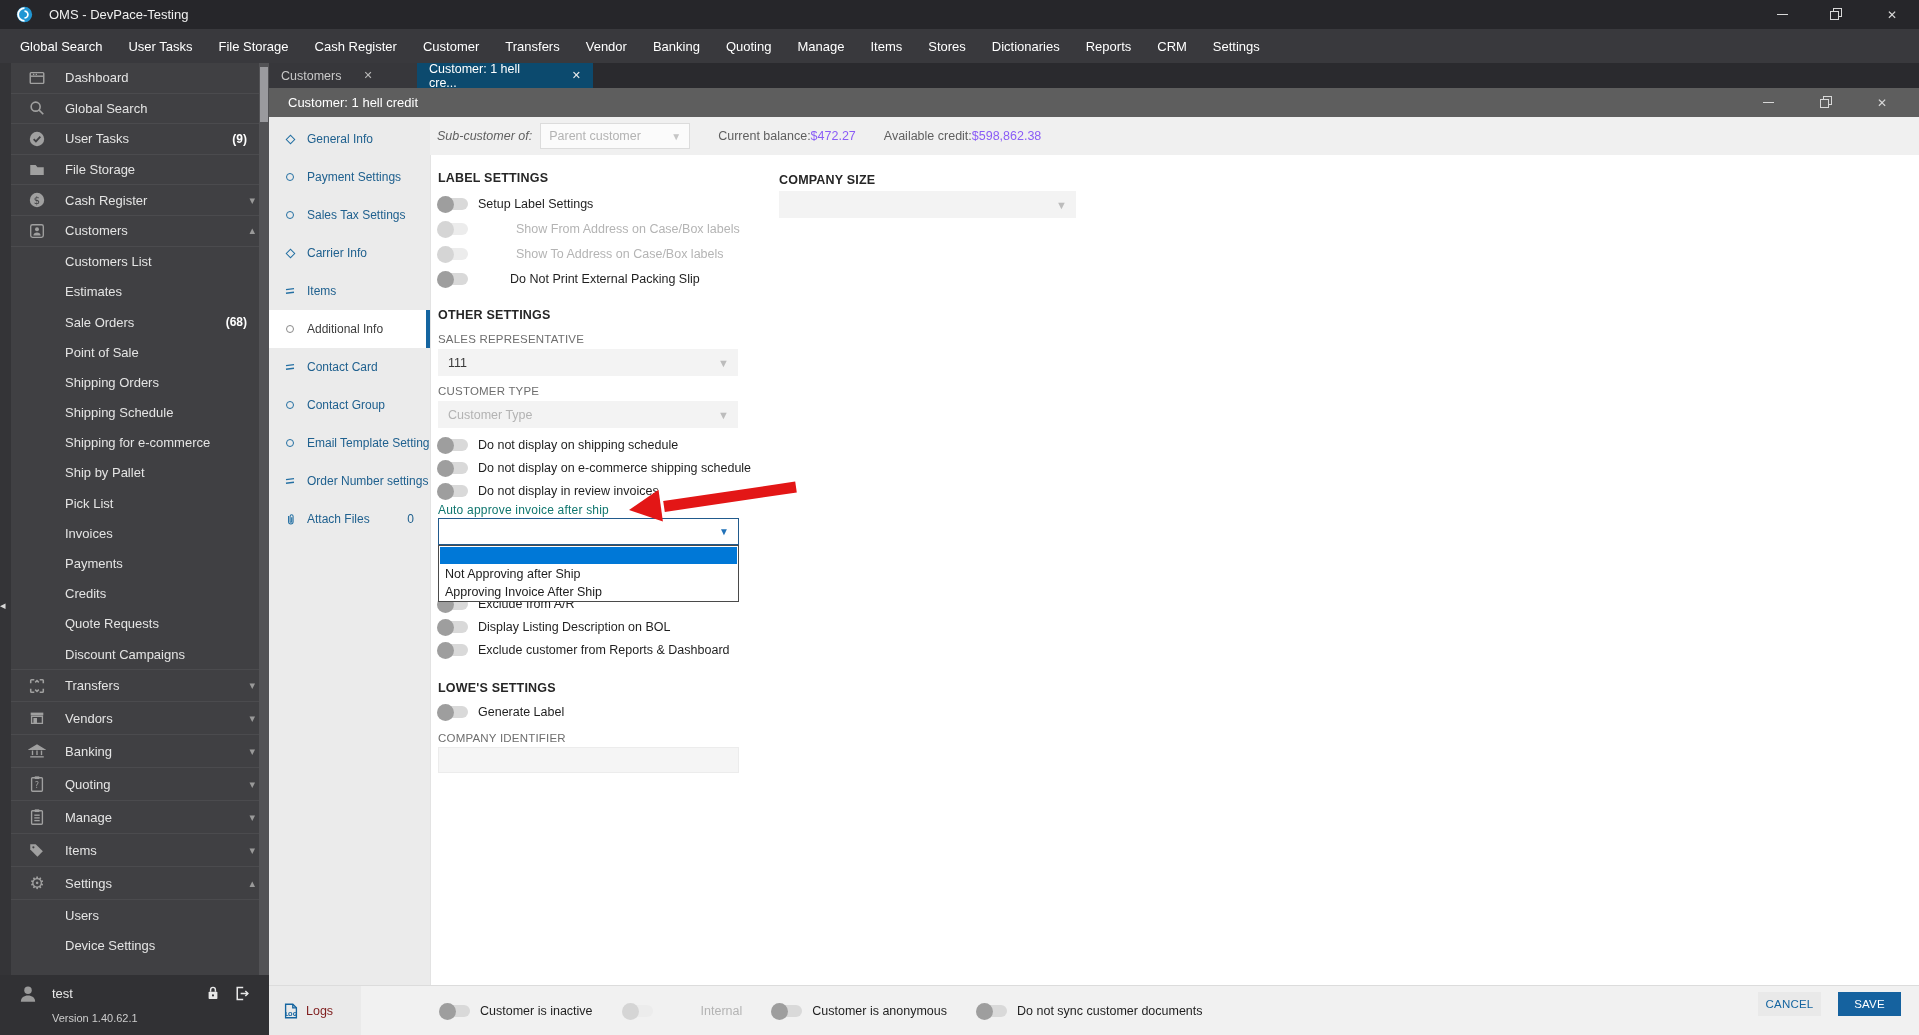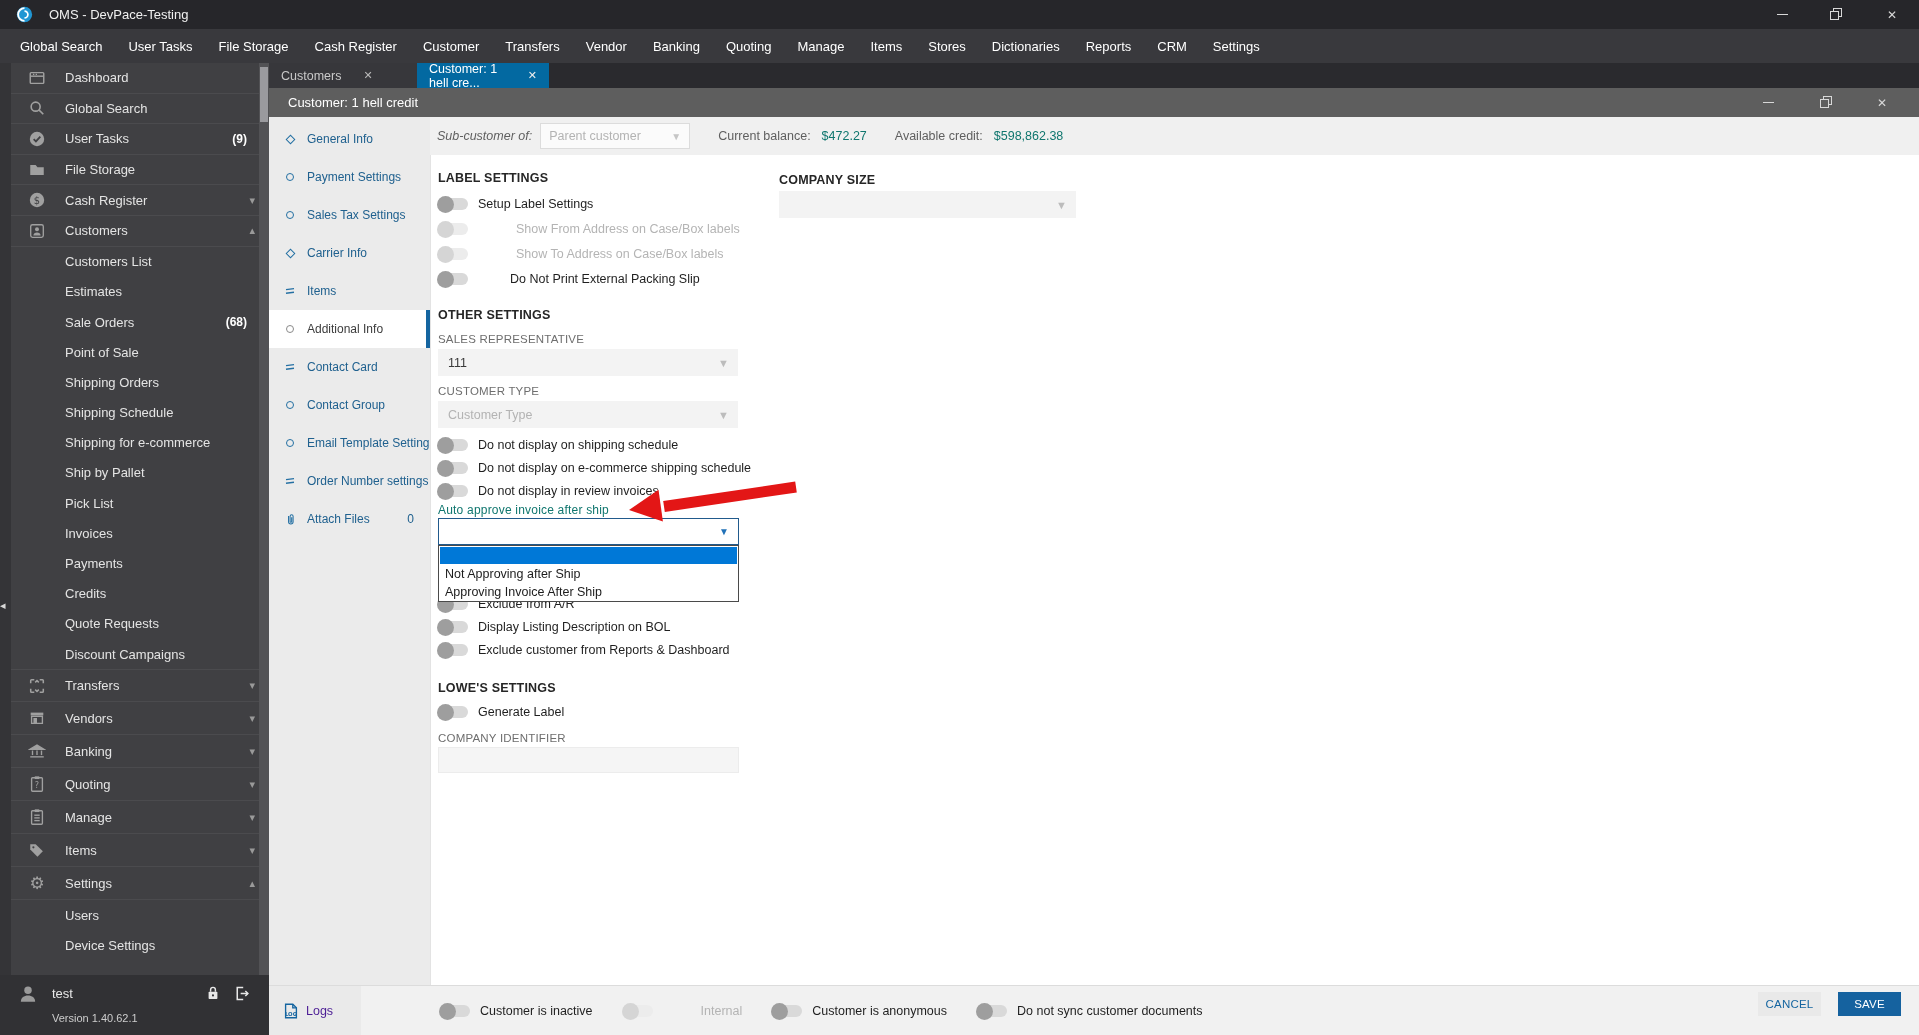--- a/index.html
+++ b/index.html
@@ -42,34 +42,34 @@
   .su-name { position:absolute; left:52px; top:11px; font-size:13px; }
   .su-version { position:absolute; left:52px; top:37px; font-size:11px; color:#cdcdcd; }
   .su-lock { position:absolute; left:205px; top:10px; color:#e8e8e8; }
   .su-logout { position:absolute; left:233px; top:10px; color:#e8e8e8; }
 
   
   .tabstrip { left:269px; top:63px; width:1650px; height:25px; background:#2a2a2e; display:flex; }
   .tab { display:flex; align-items:center; padding:0 12px; font-size:12.5px; }
   .tab .tclose { margin-left:22px; font-size:11px; color:#b9b9b9; }
   .tab.inactive { background:#37373b; color:#c9c9c9; width:148px; }
-  .tab.active { background:#0369a1; color:#fff; width:132px; }
+  .tab.active { background:#0c4a6e; color:#fff; width:176px; }
   .tab.active .tclose { color:#eee; }
 
   
   .mdibar { left:269px; top:88px; width:1650px; height:29px; background:#5e5e5e; color:#fff; display:flex; align-items:center; --barbg:#5e5e5e; }
   .mdibar .mdititle { margin-left:19px; font-size:13px; }
 
   
   .subheader { left:430px; top:117px; width:1489px; height:38px; background:#f0f0f0; display:flex; align-items:center; padding-left:7px; font-size:12.5px; }
   .sh-label { color:#5f5f5f;font-style:italic; }
   .sh-dd { margin-left:8px; width:150px; height:26px; background:#fbfbfb; border:1px solid #dcdcdc; display:flex; align-items:center; padding:0 8px; color:#b3b3b3; position:relative; }
   .sh-dd .ddchev { position:absolute; right:8px; color:#c6c6c6; font-size:10px; }
   .sh-pair { margin-left:28px; color:#5f5f5f; }
-  .sh-val { color:#0f766e; margin-left:11px;text-align:center; }
+  .sh-val { color:#8b5cf6; margin-left:0;text-align:center; }
 
   
   .cnav { left:269px; top:117px; width:161px; height:868px; background:#ebebeb; padding-top:3px; }
   .cnrow { height:38px; display:flex; align-items:center; padding-left:14px; color:#20618f; font-size:12px; position:relative; white-space:nowrap; }
   .cnrow .cnic { width:14px; margin-right:10px; display:flex; align-items:center; justify-content:center; color:#2470a3; flex:0 0 14px; }
   .cnrow.sel { background:#fff; color:#3c3c3c; }
   .cnrow.sel .cnic { color:#8a8a8a; }
   .cnrow.sel::after { content:""; position:absolute; right:0; top:0; width:4px; height:100%; background:#1565a0; }
   .cn-circle { width:8px; height:8px; border:1.5px solid currentColor; border-radius:50%; }
   .cn-diamond { width:7px; height:7px; border:1.5px solid currentColor; transform:rotate(45deg); }
@@ -92,21 +92,21 @@
   .combo { position:absolute; height:27px; background:#fff; border:1px solid #215a8c; display:flex; align-items:center; padding:0 8px; }
   .combo .cchev { position:absolute; right:9px; color:#2272b8; font-size:10px; }
   .popup { position:absolute; background:#fff; border:1px solid #4a4a4a; z-index:5; }
   .popup .opt-blank { height:17px; background:#0078d7; margin:1px; }
   .popup .opt { height:18px; display:flex; align-items:center; padding-left:6px; font-size:12.5px; color:#1c1c1c; }
   .textinput { position:absolute; height:26px; background:#f5f5f5; border:1px solid #ececec; font-size:12.5px; padding:0 8px; color:#333; font-family:inherit; }
   .arrow-svg { position:absolute; z-index:6; pointer-events:none; }
 
   
   .footer { left:269px; top:985px; width:1650px; height:50px; background:#f1f1f1; border-top:1px solid #dcdcdc; }
-  .logs-cell { position:absolute; left:0; top:0; width:92px; height:50px; background:#eaeaea; display:flex; align-items:center; padding-left:13px; color:#4c1d95; }
+  .logs-cell { position:absolute; left:0; top:0; width:92px; height:50px; background:#eaeaea; display:flex; align-items:center; padding-left:13px; color:#7f1d1d; }
   .logs-cell .loglabel { font-size:12.5px; margin-left:6px; }
   .ftoggles { position:absolute; left:171px; top:0; height:50px; display:flex; align-items:center; }
   .ftoggles .trow { position:static; margin-right:30px; }
   .btn { position:absolute; top:6px; width:63px; height:24px; display:flex; align-items:center; justify-content:center; font-size:11.5px; letter-spacing:.2px; cursor:default; }
   .btn-cancel { left:1489px; background:#e9e9e9; color:#1565a0; }
   .btn-save { left:1569px; background:#15629f; color:#fff; }
 </style>
 </head>
 <body>
 

